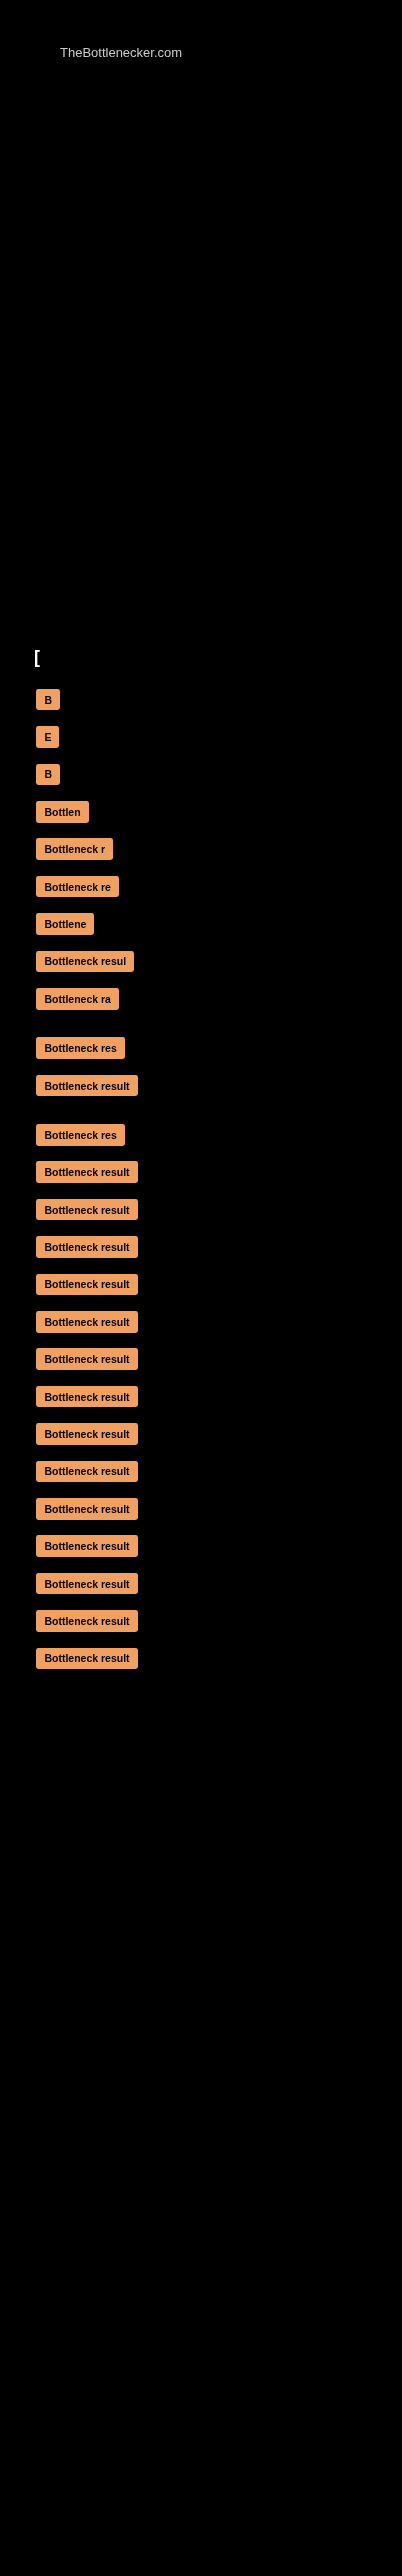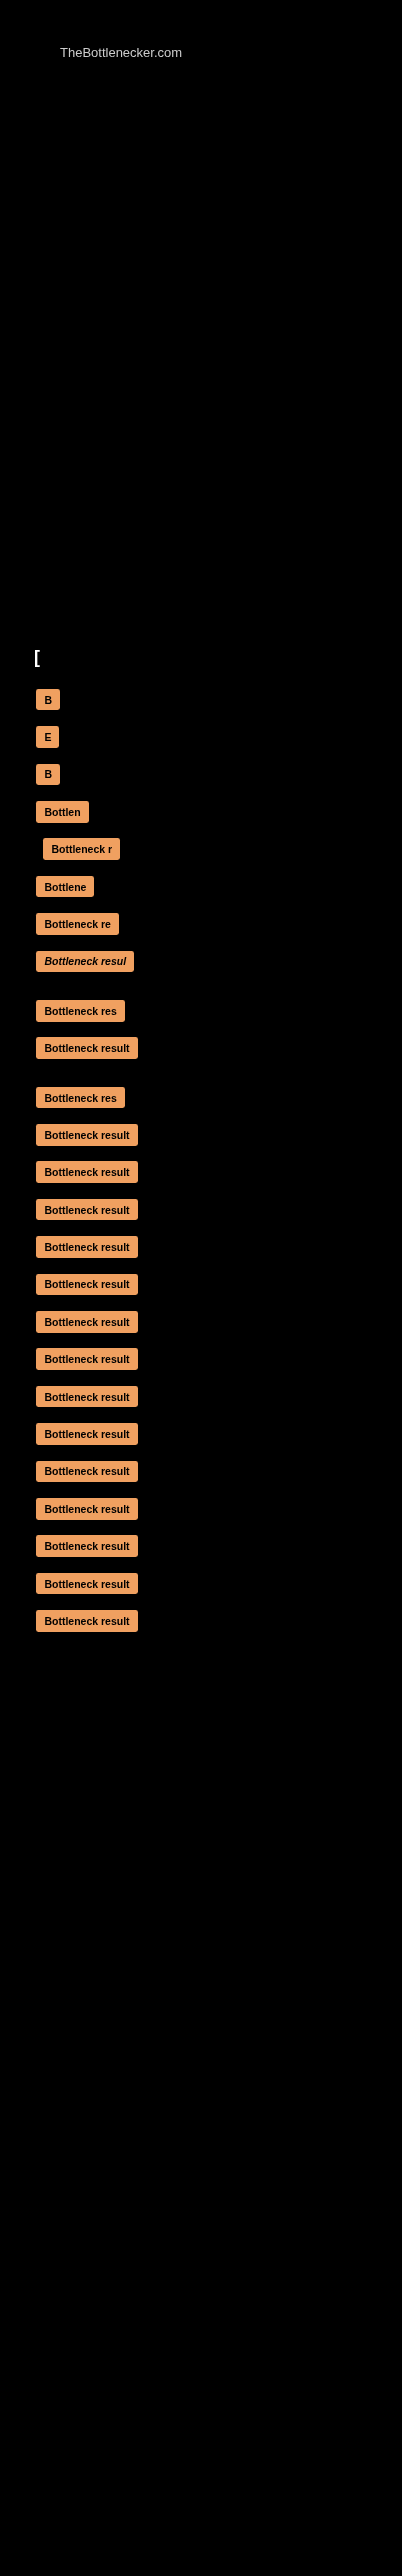--- a/index.html
+++ b/index.html
@@ -54,24 +54,24 @@
       overflow: hidden;
     }
 
     .items-container {
       padding: 4px 0;
     }
 
     
     .w-20  { max-width: 26px; }
     .w-55  { max-width: 71px; text-align: right; }
-    .w-80  { max-width: 103px; margin-left: 7px; }
+    .w-80  { max-width: 103px; }
     .w-90  { max-width: 117px; }
     .w-100 { max-width: 129px; margin-top: 12px; }
-    .w-110 { max-width: 142px; font-style: italic; }
+    .w-110 { max-width: 142px; }
     .w-120 { max-width: 155px; }
     .w-130 { max-width: 167px; }
     .w-140 { max-width: 135px; }
     .w-150 { max-width: 158px; }
     .w-160 { max-width: 169px; }
 
   </style>
 </head>
 <body>
 
@@ -82,23 +82,24 @@
 <div class="black-section"></div>
 
 <div class="bracket-label">[</div>
 
 <div class="items-container" id="items-list">
 <div class="bottleneck-item"><span class="bottleneck-badge w-20">B</span></div>
     <div class="bottleneck-item"><span class="bottleneck-badge w-20">E</span></div>
     <div class="bottleneck-item"><span class="bottleneck-badge w-20">B</span></div>
     <div class="bottleneck-item"><span class="bottleneck-badge w-55">Bottlen</span></div>
     <div class="bottleneck-item"><span class="bottleneck-badge w-80">Bottleneck r</span></div>
+    <div class="bottleneck-item"><span class="bottleneck-badge w-90">Bottleneck re</span></div>
     <div class="bottleneck-item"><span class="bottleneck-badge w-55">Bottlene</span></div>
-    <div class="bottleneck-item"><span class="bottleneck-badge w-90">Bottleneck re</span></div>
     <div class="bottleneck-item"><span class="bottleneck-badge w-110">Bottleneck resul</span></div>
+    <div class="bottleneck-item"><span class="bottleneck-badge w-80">Bottleneck ra</span></div>
     <div class="bottleneck-item"><span class="bottleneck-badge w-100">Bottleneck res</span></div>
     <div class="bottleneck-item"><span class="bottleneck-badge w-120">Bottleneck result</span></div>
     <div class="bottleneck-item"><span class="bottleneck-badge w-100">Bottleneck res</span></div>
     <div class="bottleneck-item"><span class="bottleneck-badge w-130">Bottleneck result</span></div>
     <div class="bottleneck-item"><span class="bottleneck-badge w-130">Bottleneck result</span></div>
     <div class="bottleneck-item"><span class="bottleneck-badge w-140">Bottleneck result</span></div>
     <div class="bottleneck-item"><span class="bottleneck-badge w-140">Bottleneck result</span></div>
     <div class="bottleneck-item"><span class="bottleneck-badge w-150">Bottleneck result</span></div>
     <div class="bottleneck-item"><span class="bottleneck-badge w-150">Bottleneck result</span></div>
     <div class="bottleneck-item"><span class="bottleneck-badge w-150">Bottleneck result</span></div>

